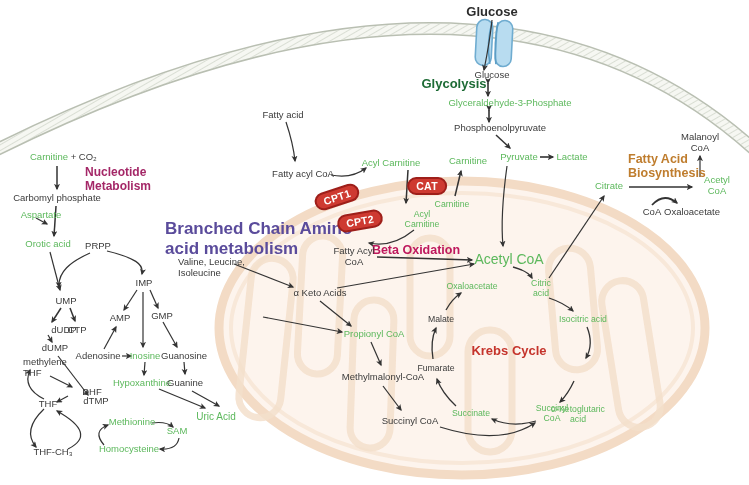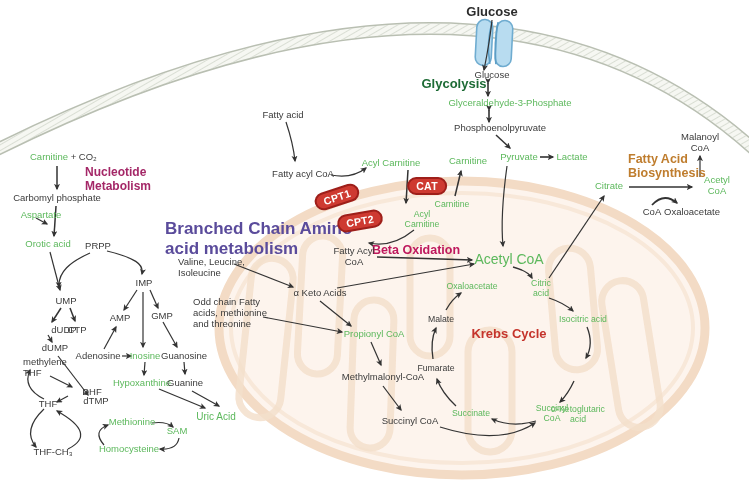--- a/index.html
+++ b/index.html
@@ -144,21 +144,21 @@
       <path d="M 179,438 Q 177,450 160,449" marker-end="url(#ah)"></path>
     </g>
   </svg>
 
   <div class="lbl hdr h-glyc" style="left:454px;top:84px;">Glycolysis</div>
   <div class="lbl lft hdr h-nuc" style="left:85px;top:166px;">Nucleotide
 Metabolism</div>
   <div class="lbl lft hdr h-bcaa" style="left:165px;top:219px;">Branched Chain Amino
 acid metabolism</div>
   <div class="lbl hdr h-beta" style="left:416px;top:250px;">Beta Oxidation</div>
-  <div class="lbl hdr h-krebs" style="left:509px;top:334px;">Krebs Cycle</div>
+  <div class="lbl hdr h-krebs" style="left:509px;top:351px;">Krebs Cycle</div>
   <div class="lbl lft hdr h-fab" style="left:628px;top:152px;">Fatty Acid
 Biosynthesis</div>
 
   <div class="pill" style="left:337px;top:197px;transform:translate(-50%,-50%) rotate(-18deg);">CPT1</div>
   <div class="pill" style="left:360px;top:221px;transform:translate(-50%,-50%) rotate(-10deg);">CPT2</div>
   <div class="pill" style="left:427px;top:186px;text-align:right;">CAT</div>
 
   <div class="lbl glucose-top" style="left:492px;top:12px;">Glucose</div>
   <div class="lbl" style="left:492px;top:75px;">Glucose</div>
   <div class="lbl g" style="left:510px;top:103px;">Glyceraldehyde-3-Phosphate</div>
@@ -173,23 +173,20 @@
   <div class="lbl g xs" style="left:452px;top:204px;">Carnitine</div>
   <div class="lbl g xs" style="left:422px;top:219px;">Acyl
 Carnitine</div>
   <div class="lbl" style="left:354px;top:257px;">Fatty Acyl
 CoA</div>
   <div class="lbl g big" style="left:509px;top:259px;">Acetyl CoA</div>
 
   <div class="lbl lft" style="left:172px;top:257px;margin-left:6px;">Valine, Leucine,
 Isoleucine</div>
   <div class="lbl" style="left:310px;top:293px;padding-left:20px;">α Keto Acids</div>
-  <div class="lbl lft" style="left:193px;top:297px;">Odd chain Fatty
-acids, methionine
-and threonine</div>
   <div class="lbl g" style="left:374px;top:334px;">Propionyl CoA</div>
   <div class="lbl" style="left:383px;top:377px;">Methylmalonyl-CoA</div>
   <div class="lbl" style="left:410px;top:421px;">Succinyl CoA</div>
 
   <div class="lbl g xs" style="left:472px;top:286px;">Oxaloacetate</div>
   <div class="lbl g xs" style="left:541px;top:288px;">Citric
 acid</div>
   <div class="lbl g xs" style="left:583px;top:319px;">Isocitric acid</div>
   <div class="lbl g xs" style="left:578px;top:370px;margin-top:44px;">α-Ketoglutaric
 acid</div>

